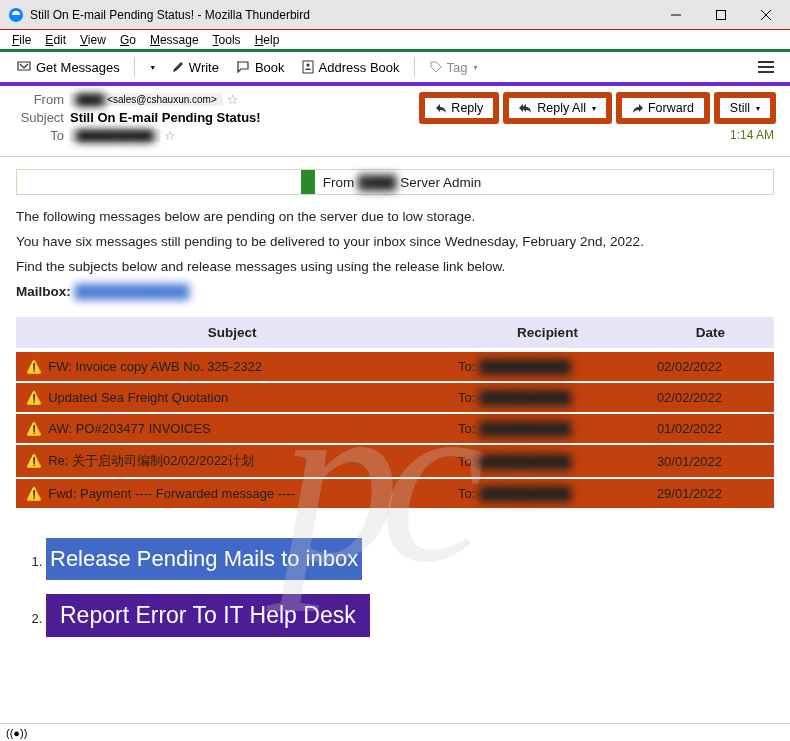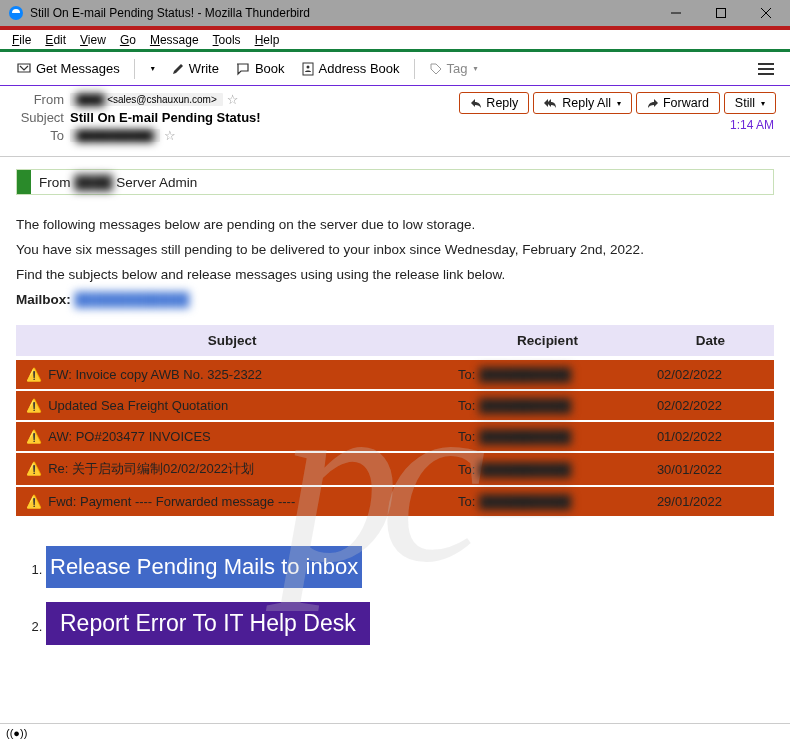--- a/index.html
+++ b/index.html
@@ -1,54 +1,54 @@
 <!DOCTYPE html>
 <html><head>
 <meta charset="utf-8">
 <style>
 * { box-sizing: border-box; margin: 0; padding: 0; }
 body { font-family: "Segoe UI", Arial, sans-serif; font-size: 13px; background: #fff; width: 790px; height: 741px; overflow: hidden; }
 
 
-.title-bar { display: flex; align-items: center; height: 30px; border-bottom: 4px solid #b91c1c; padding: 0 2px; background: #a3a3a3; }
+.title-bar { display: flex; align-items: center; height: 30px; border-bottom: 1px solid #b91c1c; padding: 0 2px; background: #e5e5e5; }
 .title-icon { width: 16px; height: 16px; margin: 0 6px; }
 .title-text { flex: 1; font-size: 12px; color: #000; }
 .win-btns { display: flex; }
 .win-btn { width: 45px; height: 30px; display: flex; align-items: center; justify-content: center; cursor: pointer; }
 
 
 .menu-bar { display: flex; height: 22px; align-items: center; padding: 0 6px; gap: 2px; border-bottom: 3px solid #15803d; }
 .menu-item { padding: 2px 6px; cursor: pointer; font-size: 12px; }
 .menu-item u { text-decoration: underline; }
 
 
-.toolbar { display: flex; align-items: center; height: 34px; padding: 0 10px; gap: 4px; border-bottom: 1px solid #6d28d9; }
+.toolbar { display: flex; align-items: center; height: 34px; padding: 0 10px; gap: 4px; border-bottom: 4px solid #6d28d9; }
 .tb-btn { display: flex; align-items: center; gap: 4px; padding: 4px 6px; cursor: pointer; border-radius: 3px; font-size: 13px; }
 .tb-sep { width: 1px; height: 20px; background: #ccc; margin: 0 4px; }
 .dropdown-caret { font-size: 8px; margin-left: 2px; }
 .spacer { flex: 1; }
 .hamburger { display: flex; flex-direction: column; gap: 3px; padding: 6px; cursor: pointer; }
 .hamburger span { width: 16px; height: 2px; background: #333; }
 
 
 .header-section { padding: 6px 14px 10px 14px; border-bottom: 1px solid #ccc; }
 .header-top-row { display: flex; align-items: flex-start; }
 .header-fields { flex: 1; }
 .header-row { display: flex; align-items: center; margin-bottom: 3px; font-size: 13px; }
 .header-label { width: 50px; text-align: right; color: #666; margin-right: 6px; }
 .pill { background: #f0f0f0; border-radius: 1px; padding: 1px 6px; font-size: 10px; }
 .star { color: #999; margin-left: 4px; cursor: pointer; }
 .redact { filter: blur(4px); user-select: none; }
 .header-actions { display: flex; gap: 4px; align-items: center; flex-shrink: 0; }
-.hdr-btn { border: 1px solid #c2410c; border-radius: 3px; padding: 3px 10px; background: #fff; cursor: pointer; display: flex; align-items: center; gap: 4px; font-size: 12.5px; }
-.time-stamp { text-align: right; font-size: 12px; color: #6d28d9; margin-top: 4px; margin-right: 2px; }
+.hdr-btn { border: 6px solid #c2410c; border-radius: 3px; padding: 3px 10px; background: #fff; cursor: pointer; display: flex; align-items: center; gap: 4px; font-size: 12.5px; }
+.time-stamp { text-align: right; font-size: 12px; color: #4d7c0f; margin-top: 4px; margin-right: 2px; }
 
 
 .mail-body { padding: 12px 16px; font-size: 13.5px; color: #222; overflow-y: auto; height: 570px; position: relative; }
-.from-banner { display: flex; align-items: center; border: 1px solid #c8e0b8; margin-bottom: 22px; }
+.from-banner { display: flex; align-items: center; border: 1px solid #c8e0b8; margin-bottom: 14px; justify-content: center; }
 .green-stripe { width: 14px; height: 24px; background: #2a8a2a; }
 .from-banner-text { padding: 3px 8px; }
 .body-p { margin-bottom: 10px; }
 
 
 .mail-table { width: 100%; border-collapse: separate; border-spacing: 0 2px; margin-top: 16px; }
 .mail-table th { background: #e8e3f7; padding: 8px 10px; font-weight: bold; text-align: center; border-bottom: 2px solid #fff; }
 .mail-table td { background: #c2410c; padding: 7px 10px; font-size: 13px; }
 .warn-ico { margin-right: 6px; }
 

